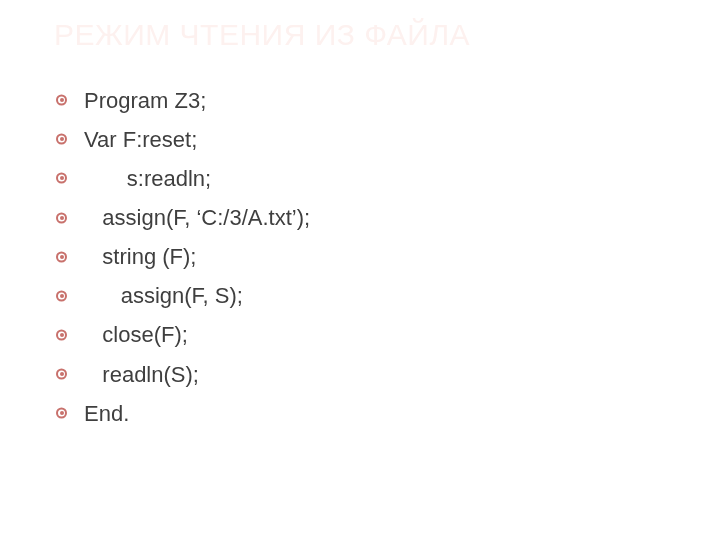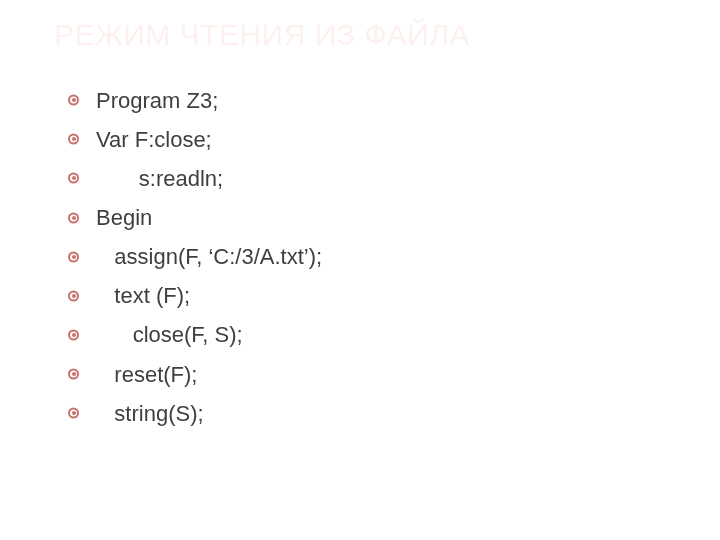--- a/index.html
+++ b/index.html
@@ -23,21 +23,21 @@
     font-size: 30px;
     letter-spacing: 0.5px;
     color: #fdf1ef;
     font-weight: 400;
     margin: 0 0 28px 0;
     text-transform: uppercase;
     line-height: 1.15;
   }
   ul.body {
     list-style: none;
-    margin: 12px;
+    margin: 0;
     padding: 0;
   }
   ul.body li {
     position: relative;
     padding-left: 30px;
     font-size: 22px;
     line-height: 1.78;
     color: #3f3f3f;
     white-space: pre;
   }
@@ -66,22 +66,22 @@
     border-radius: 50%;
   }
 </style>
 </head>
 <body>
 
 <div class="slide">
   <h1 class="title">РЕЖИМ ЧТЕНИЯ ИЗ ФАЙЛА</h1>
   <ul class="body">
     <li>Program Z3;</li>
-    <li>Var F:close;</li>
+    <li>Var F:reset;</li>
     <li>       s:readln;</li>
-    <li>Begin</li>
     <li>   assign(F, ‘C:/3/A.txt’);</li>
-    <li>   text (F);</li>
-    <li>      close(F, S);</li>
-    <li>   reset(F);</li>
-    <li>   string(S);</li>
+    <li>   string (F);</li>
+    <li>      assign(F, S);</li>
+    <li>   close(F);</li>
+    <li>   readln(S);</li>
+    <li>End.</li>
   </ul>
 </div>
 
 </body></html>

